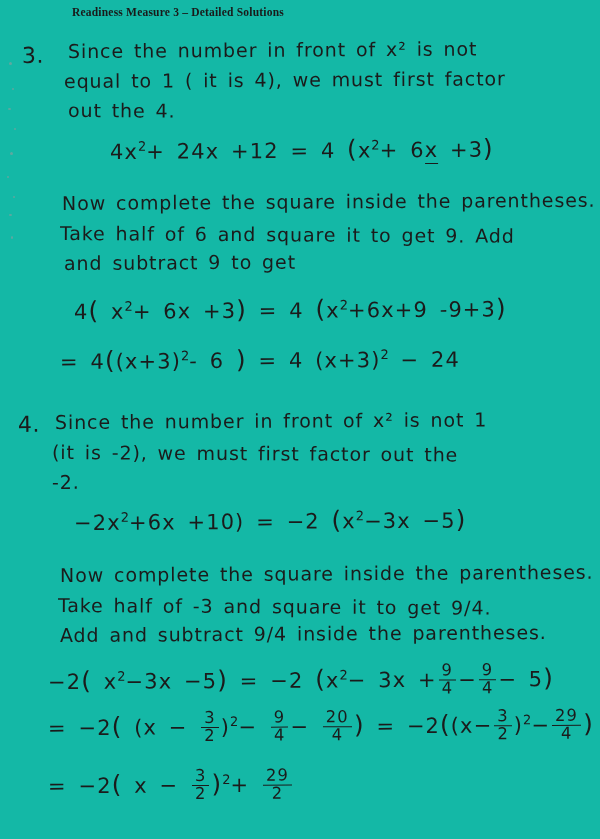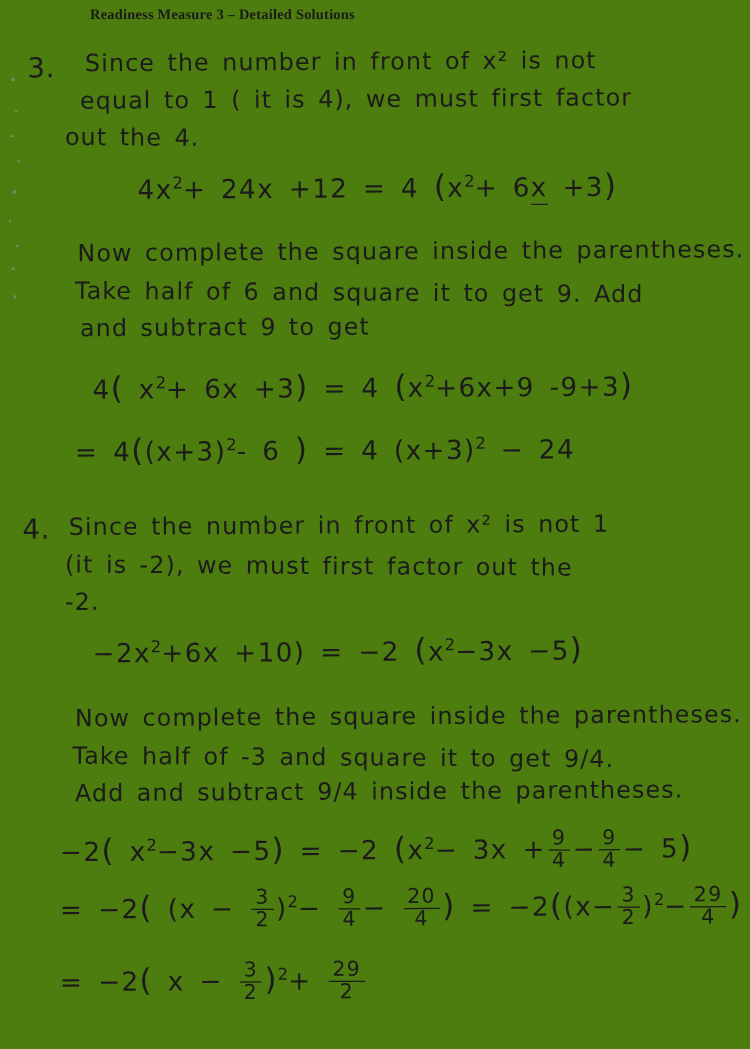--- a/index.html
+++ b/index.html
@@ -12,21 +12,21 @@
     height: 839px;
     position: relative;
     overflow: hidden;
     font-family: "DejaVu Sans", sans-serif;
     color: #111111;
   }
   .page {
     position: relative;
     width: 600px;
     height: 839px;
-    background: #4d7c0f;
+    background: #14b8a6;
   }
   
   .doc-header {
     position: absolute;
     left: 72px;
     top: 6px;
     font-family: "Liberation Serif", serif;
     font-weight: bold;
     font-size: 11.5px;
     letter-spacing: 0.2px;
@@ -114,21 +114,21 @@
   <div class="speck" style="left:10px; top:152px; width:3px; height:3px;"></div>
   <div class="speck" style="left:7px; top:176px; width:2px; height:2px;"></div>
   <div class="speck" style="left:13px; top:196px; width:2px; height:2px;"></div>
   <div class="speck" style="left:9px; top:214px; width:3px; height:2px;"></div>
   <div class="speck" style="left:11px; top:236px; width:2px; height:3px;"></div>
 
   <div class="hw num-label sk1" style="left:22px; top:44px;">3.</div>
 
   <div class="hw hw-line sk2" style="left:68px; top:42px;">Since the number in front of x² is not</div>
   <div class="hw hw-line sk2" style="left:64px; top:72px;">equal to 1 ( it is 4), we must first factor</div>
-  <div class="hw hw-line sk3" style="left:52px; top:101px;text-align:right;">out the 4.</div>
+  <div class="hw hw-line sk3" style="left:68px; top:101px;text-align:right;">out the 4.</div>
 
   <div class="hw hw-eq sk2" style="left:110px; top:138px;">4x<sup class="hwsup">2</sup>+ 24x +12 = 4 <span class="big-paren">(</span>x<sup class="hwsup">2</sup>+ 6<span class="underline-x">x</span> +3<span class="big-paren">)</span></div>
 
   <div class="hw hw-line sk2" style="left:62px; top:194px;">Now complete the square inside the parentheses.</div>
   <div class="hw hw-line sk3" style="left:60px; top:224px;">Take half of 6 and square it to get 9. Add</div>
   <div class="hw hw-line sk2" style="left:64px; top:254px;">and subtract 9 to get</div>
 
   <div class="hw hw-eq sk2" style="left:74px; top:298px;">4<span class="big-paren">(</span> x<sup class="hwsup">2</sup>+ 6x +3<span class="big-paren">)</span> = 4 <span class="big-paren">(</span>x<sup class="hwsup">2</sup>+6x+9 -9+3<span class="big-paren">)</span></div>
 
   <div class="hw hw-eq sk2" style="left:60px; top:348px;">= 4<span class="big-paren">(</span>(x+3)<sup class="hwsup">2</sup>- 6 <span class="big-paren">)</span> = 4 (x+3)<sup class="hwsup">2</sup> − 24</div>

